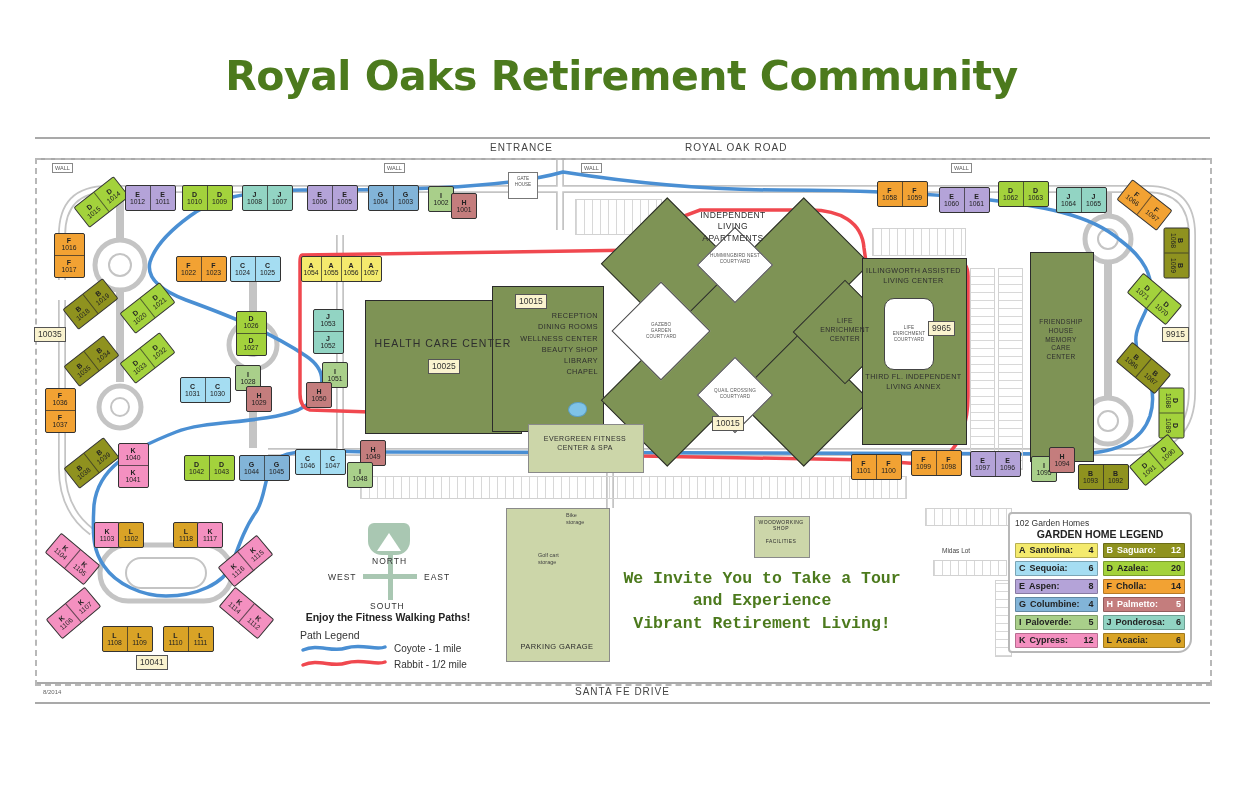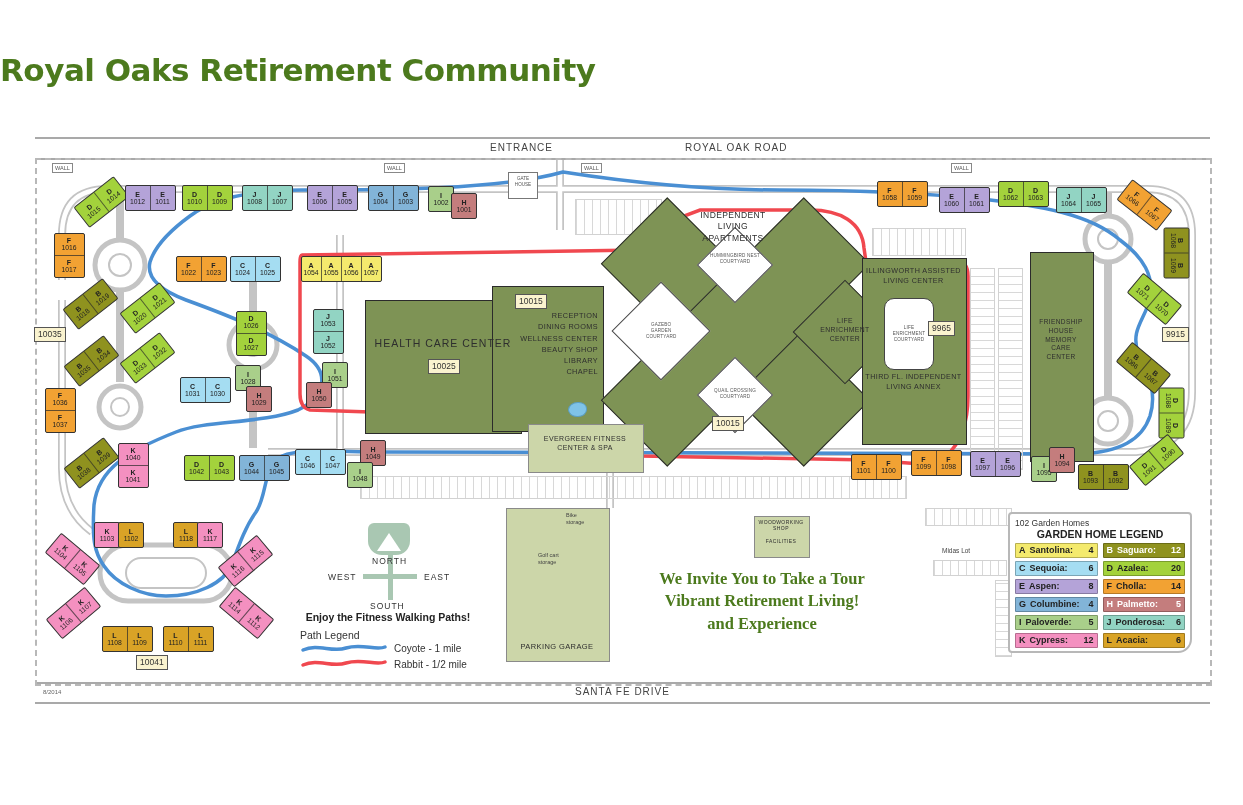--- a/index.html
+++ b/index.html
@@ -1,22 +1,22 @@
 <!DOCTYPE html>
 <html><head>
 <meta charset="utf-8">
 <style>
   html,body{margin:0;padding:0;background:#fff;}
   .page{position:relative;width:1243px;height:805px;background:#fff;overflow:hidden;
         font-family:"Liberation Sans",sans-serif;color:#333;}
   .abs{position:absolute;}
   .pre{white-space:pre-line;}
   
-  .title{position:absolute;top:52px;left:0;width:100%;text-align:left;
-         font-family:"DejaVu Sans",sans-serif;font-weight:bold;font-size:31px;
+  .title{position:absolute;top:52px;left:0;width:100%;text-align:center;
+         font-family:"DejaVu Sans",sans-serif;font-weight:bold;font-size:41px;
          color:#4c7a1d;letter-spacing:-0.5px;}
   
   .hroad{position:absolute;left:35px;width:1175px;background:#fff;
          border-top:2px solid #a9a9a9;border-bottom:2px solid #a9a9a9;}
   .hroad .rlabel{position:absolute;top:3px;font-size:10px;letter-spacing:1px;color:#444;}
   .date-note{position:absolute;top:5px;left:8px;font-size:6px;color:#666;letter-spacing:0;}
   
   .map-frame{position:absolute;left:35px;top:158px;width:1173px;height:524px;
              border:2px dashed #b8b8b8;background:transparent;}
   svg.layer{position:absolute;left:0;top:0;z-index:1;}
@@ -69,21 +69,21 @@
   .cross-h{position:absolute;left:363px;top:574px;width:54px;height:5px;background:#a9c7b2;z-index:5;}
   .cross-v{position:absolute;left:388px;top:552px;width:5px;height:48px;background:#a9c7b2;z-index:5;}
   
   .walk-head{position:absolute;left:268px;top:611px;width:240px;text-align:center;
              font-size:10.5px;font-weight:bold;color:#222;z-index:6;}
   .path-legend-title{position:absolute;left:300px;top:629px;font-size:10.5px;color:#333;z-index:6;}
   .pl-row{position:absolute;z-index:6;display:flex;align-items:center;gap:6px;}
   .pl-label{font-size:10px;color:#333;}
   
   .invite{position:absolute;left:600px;top:568px;width:324px;text-align:center;z-index:6;
-          font-family:Liberation Serif, serif;font-weight:bold;font-size:16.5px;
+          font-family:Liberation Mono, monospace;font-weight:bold;font-size:16.5px;
           color:#4c7a1d;line-height:1.35;}
   
   .legend{position:absolute;left:1008px;top:512px;width:184px;height:141px;background:#fff;
           border:2px solid #b8b8b8;border-radius:4px 4px 14px 4px;z-index:8;padding:4px 5px;
           box-sizing:border-box;}
   .legend .sub{font-size:8.5px;text-align:left;color:#333;}
   .legend .ttl{font-size:10.5px;font-weight:bold;text-align:center;color:#222;margin-bottom:3px;}
   .lgrid{display:grid;grid-template-columns:1fr 1fr;gap:3px 5px;}
   .lrow{display:flex;align-items:center;font-size:9px;font-weight:bold;border-radius:1px;
         padding:1px 3px;border:1px solid rgba(0,0,0,.25);line-height:11px;}
@@ -265,22 +265,22 @@
   </div>
   <div class="pl-row" style="left:300px;top:656px;align-items:flex-end;">
     <svg width="88" height="14">
         <path d="M3,9 C18,2 32,12 46,7 C62,2 76,10 85,6" fill="none" stroke="#f0484f" stroke-width="3.5" stroke-linecap="round"></path>
       </svg>
     <span class="pl-label">Rabbit - 1/2 mile</span>
   </div>
 
   <div class="invite">
     <div>We Invite You to Take a Tour</div>
+    <div>and Experience</div>
     <div>Vibrant Retirement Living!</div>
-    <div>and Experience</div>
   </div>
 
   <div class="legend">
     <div class="sub">102 Garden Homes</div>
     <div class="ttl">GARDEN HOME LEGEND</div>
     <div class="lgrid" id="legend-rows">
         <div class="lrow" style="background: rgb(244, 234, 109); color: rgb(34, 34, 34);">
           <span class="ll">A</span>
           <span class="ln">Santolina:</span>
           <span class="lc">4</span>

